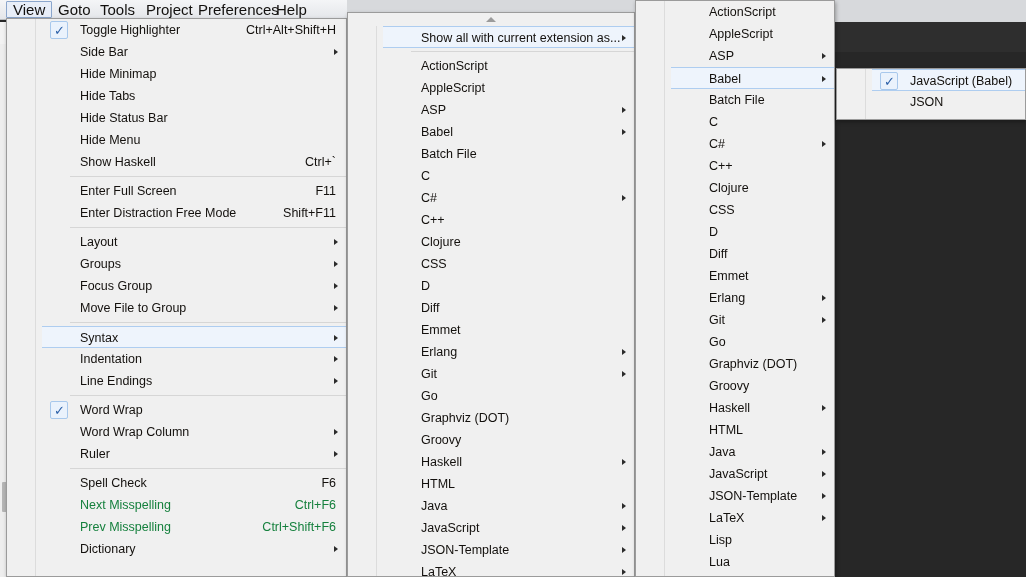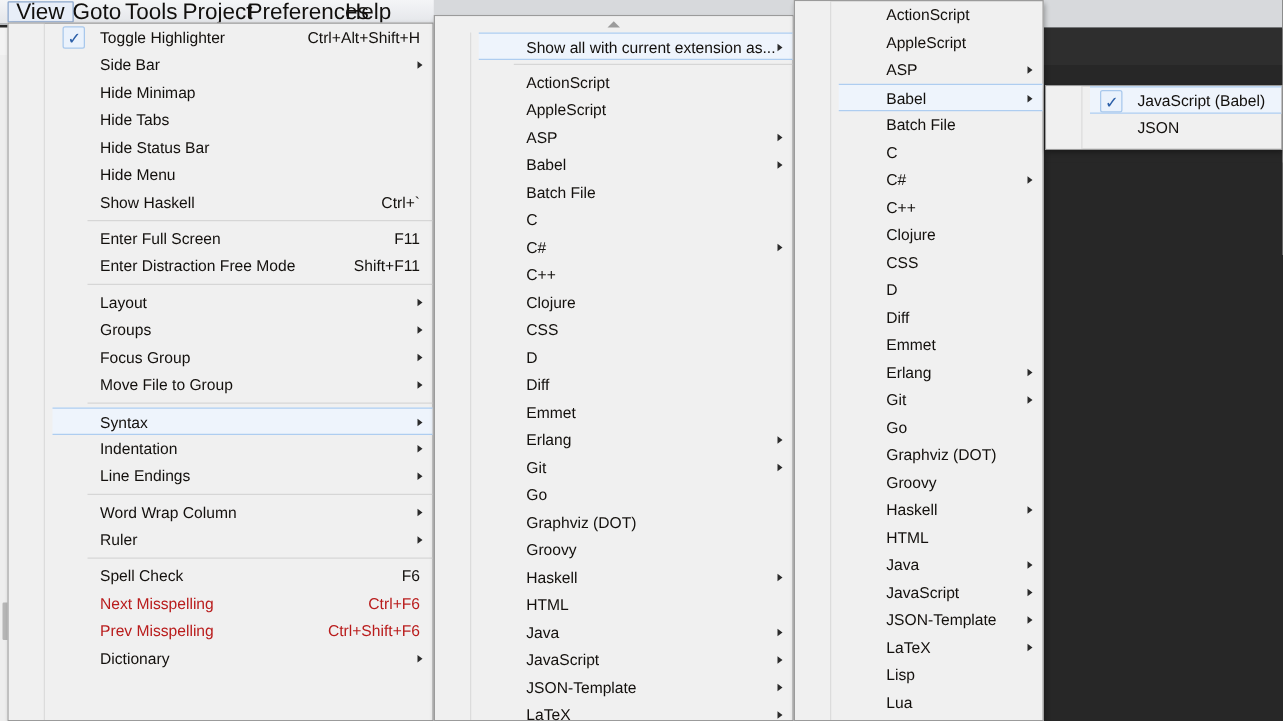--- a/index.html
+++ b/index.html
@@ -21,34 +21,34 @@
   
   #win-top{position:absolute;left:345px;top:0;right:0;height:22px;background:#d7d9dc;
     border-bottom:1px solid #9aa0a6;}
   #tabbar{position:absolute;left:830px;top:22px;right:0;height:30px;background:#2e2e2e;}
   #dark-right{position:absolute;left:830px;top:52px;right:0;bottom:0;background:#272727;}
   #dark-strip{position:absolute;left:830px;top:130px;right:0;bottom:0;background:#272727;}
 
   
   #menubar{position:absolute;left:0;top:0;width:347px;height:19px;
     background:linear-gradient(#f4f5f7,#e4e6ea);border-bottom:1px solid #b9bcc0;}
-  #menubar .mb{position:absolute;top:2px;height:15px;font-size:18px;color:#12100e;
+  #menubar .mb{position:absolute;top:2px;height:15px;font-size:15px;color:#12100e;
     line-height:15px;padding:0 6px;white-space:nowrap;}
   #menubar .mb.sel{background:#e8eef8;border:1px solid #8ba6cc;border-radius:1px;top:1px;height:15px;}
 
   
   .menu{position:absolute;background:#f0f0f0;border:1px solid #9b9b9b;
     box-shadow:1px 2px 4px rgba(0,0,0,.32);box-sizing:border-box;}
   .menu .gutter{position:absolute;left:0;top:0;bottom:0;width:28px;background:#f0f0f0;}
   .menu .gutline{position:absolute;top:0;bottom:0;width:1px;background:#dcdcdc;}
   .mitem{position:relative;height:22px;line-height:22px;font-size:12.5px;color:#13100d;
     white-space:nowrap;box-sizing:border-box;}
   .mitem .lbl{position:absolute;left:38px;top:0;}
   .mitem .acc{position:absolute;right:10px;top:0;color:#13100d;}
-  .mitem.dis .lbl,.mitem.dis .acc{color:#b91c1c;}
+  .mitem.dis .lbl,.mitem.dis .acc{color:#15803d;}
   .mitem .arrow{position:absolute;right:8px;top:8px;width:0;height:0;
     border-left:4px solid #2b2b2b;border-top:3.5px solid transparent;border-bottom:3.5px solid transparent;}
   .mitem.hl{background:#eef4fc;border-top:1px solid #aecdf0;border-bottom:1px solid #aecdf0;}
   .msep{height:1px;background:#d6d6d6;margin:3px 0 3px 28px;}
   .chk{position:absolute;left:8px;top:2px;width:18px;height:18px;
     border:1px solid #a8c8ec;background:#eaf2fc;border-radius:2px;box-sizing:border-box;}
   .chk:after{content:"\2713";position:absolute;left:3px;top:-2px;font-size:13px;color:#2b5fa8;}
   .scrollarrow{height:13px;position:relative;background:#f0f0f0;}
   .scrollarrow:after{content:"";position:absolute;left:50%;top:4px;margin-left:-5px;
     width:0;height:0;border-bottom:5px solid #9b9b9b;
@@ -158,20 +158,24 @@
       <div class="mitem">
         <span class="lbl">Indentation</span>
         <span class="arrow"></span>
       </div>
       <div class="mitem">
         <span class="lbl">Line Endings</span>
         <span class="arrow"></span>
       </div>
       <div class="msep"></div>
       <div class="mitem">
+        <span class="chk"></span>
+        <span class="lbl">Word Wrap</span>
+      </div>
+      <div class="mitem">
         <span class="lbl">Word Wrap Column</span>
         <span class="arrow"></span>
       </div>
       <div class="mitem">
         <span class="lbl">Ruler</span>
         <span class="arrow"></span>
       </div>
       <div class="msep"></div>
       <div class="mitem">
         <span class="lbl">Spell Check</span>

